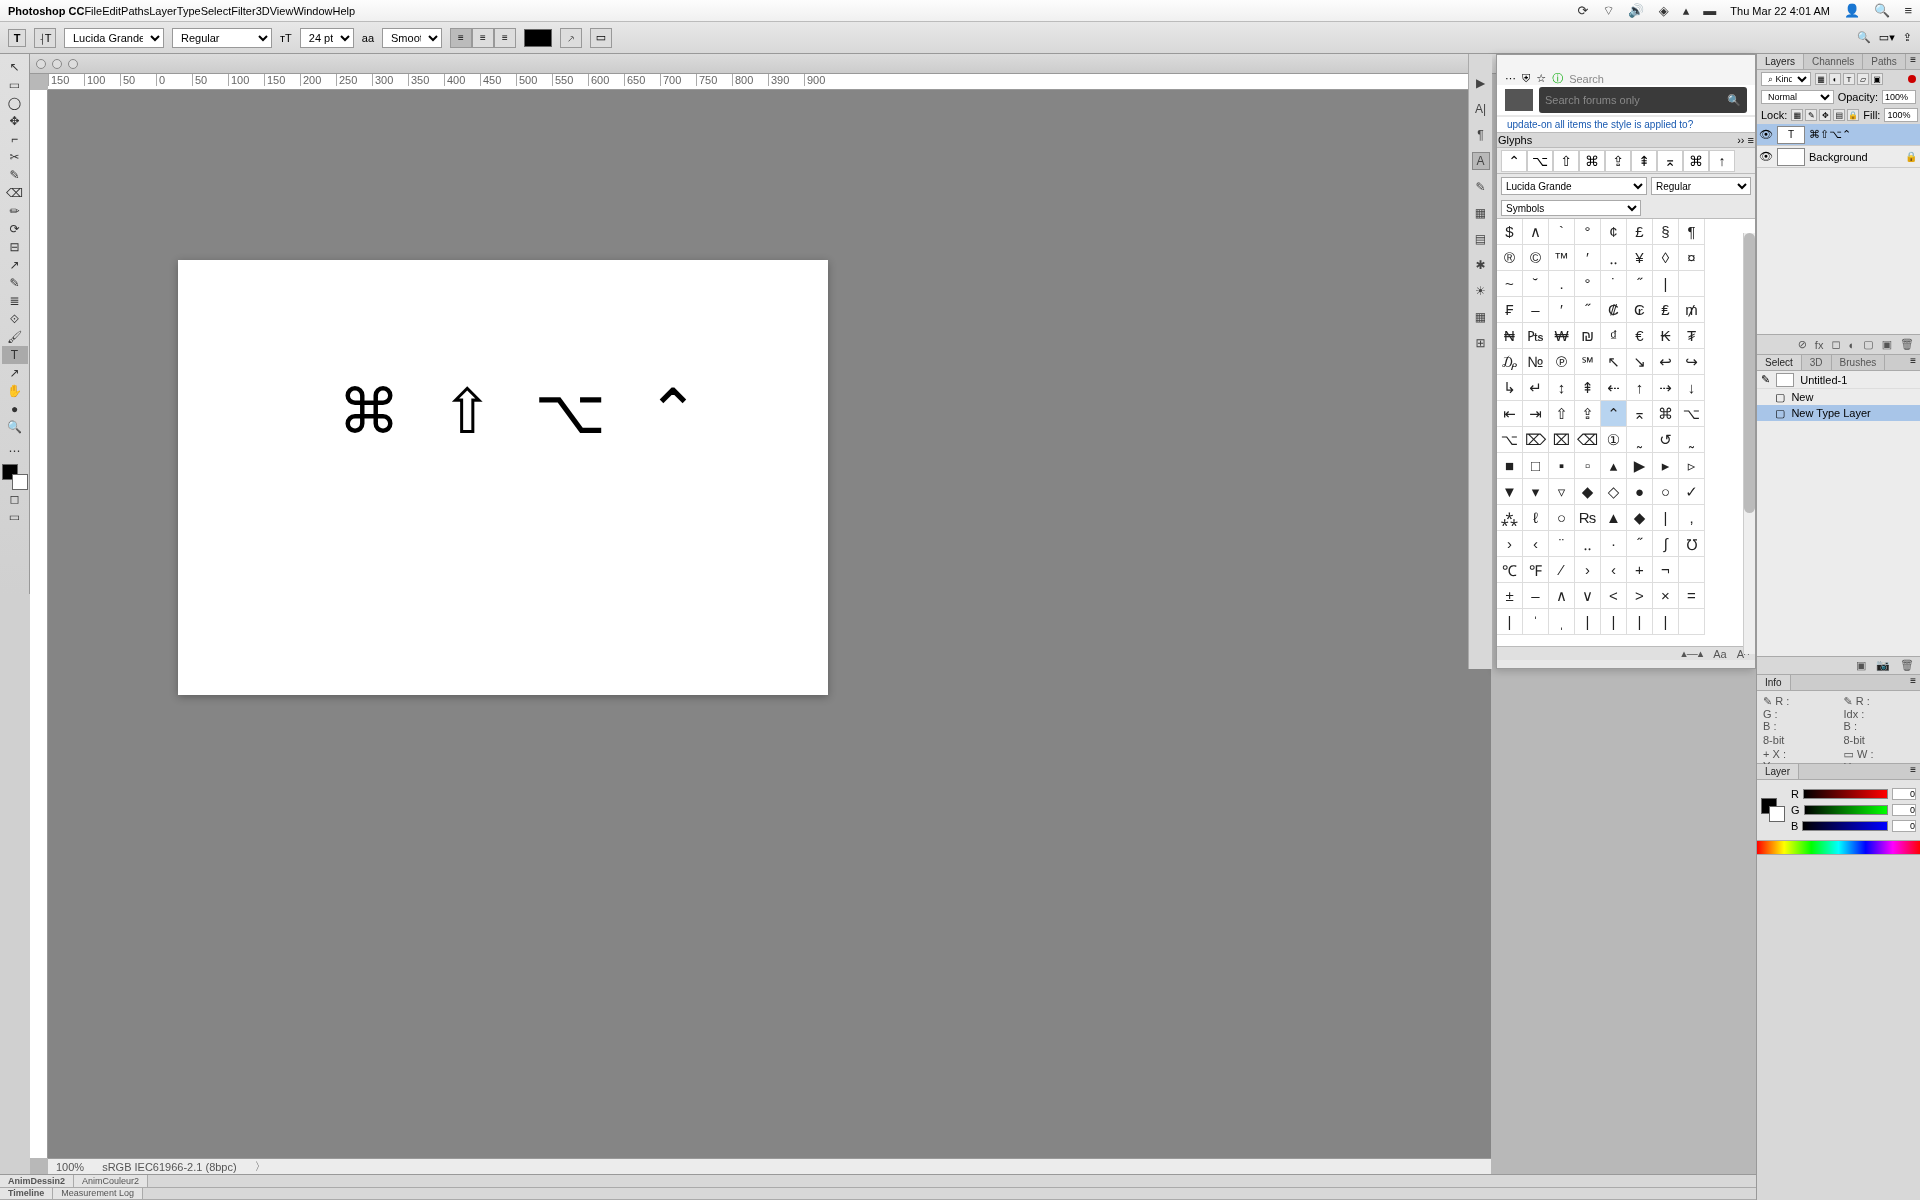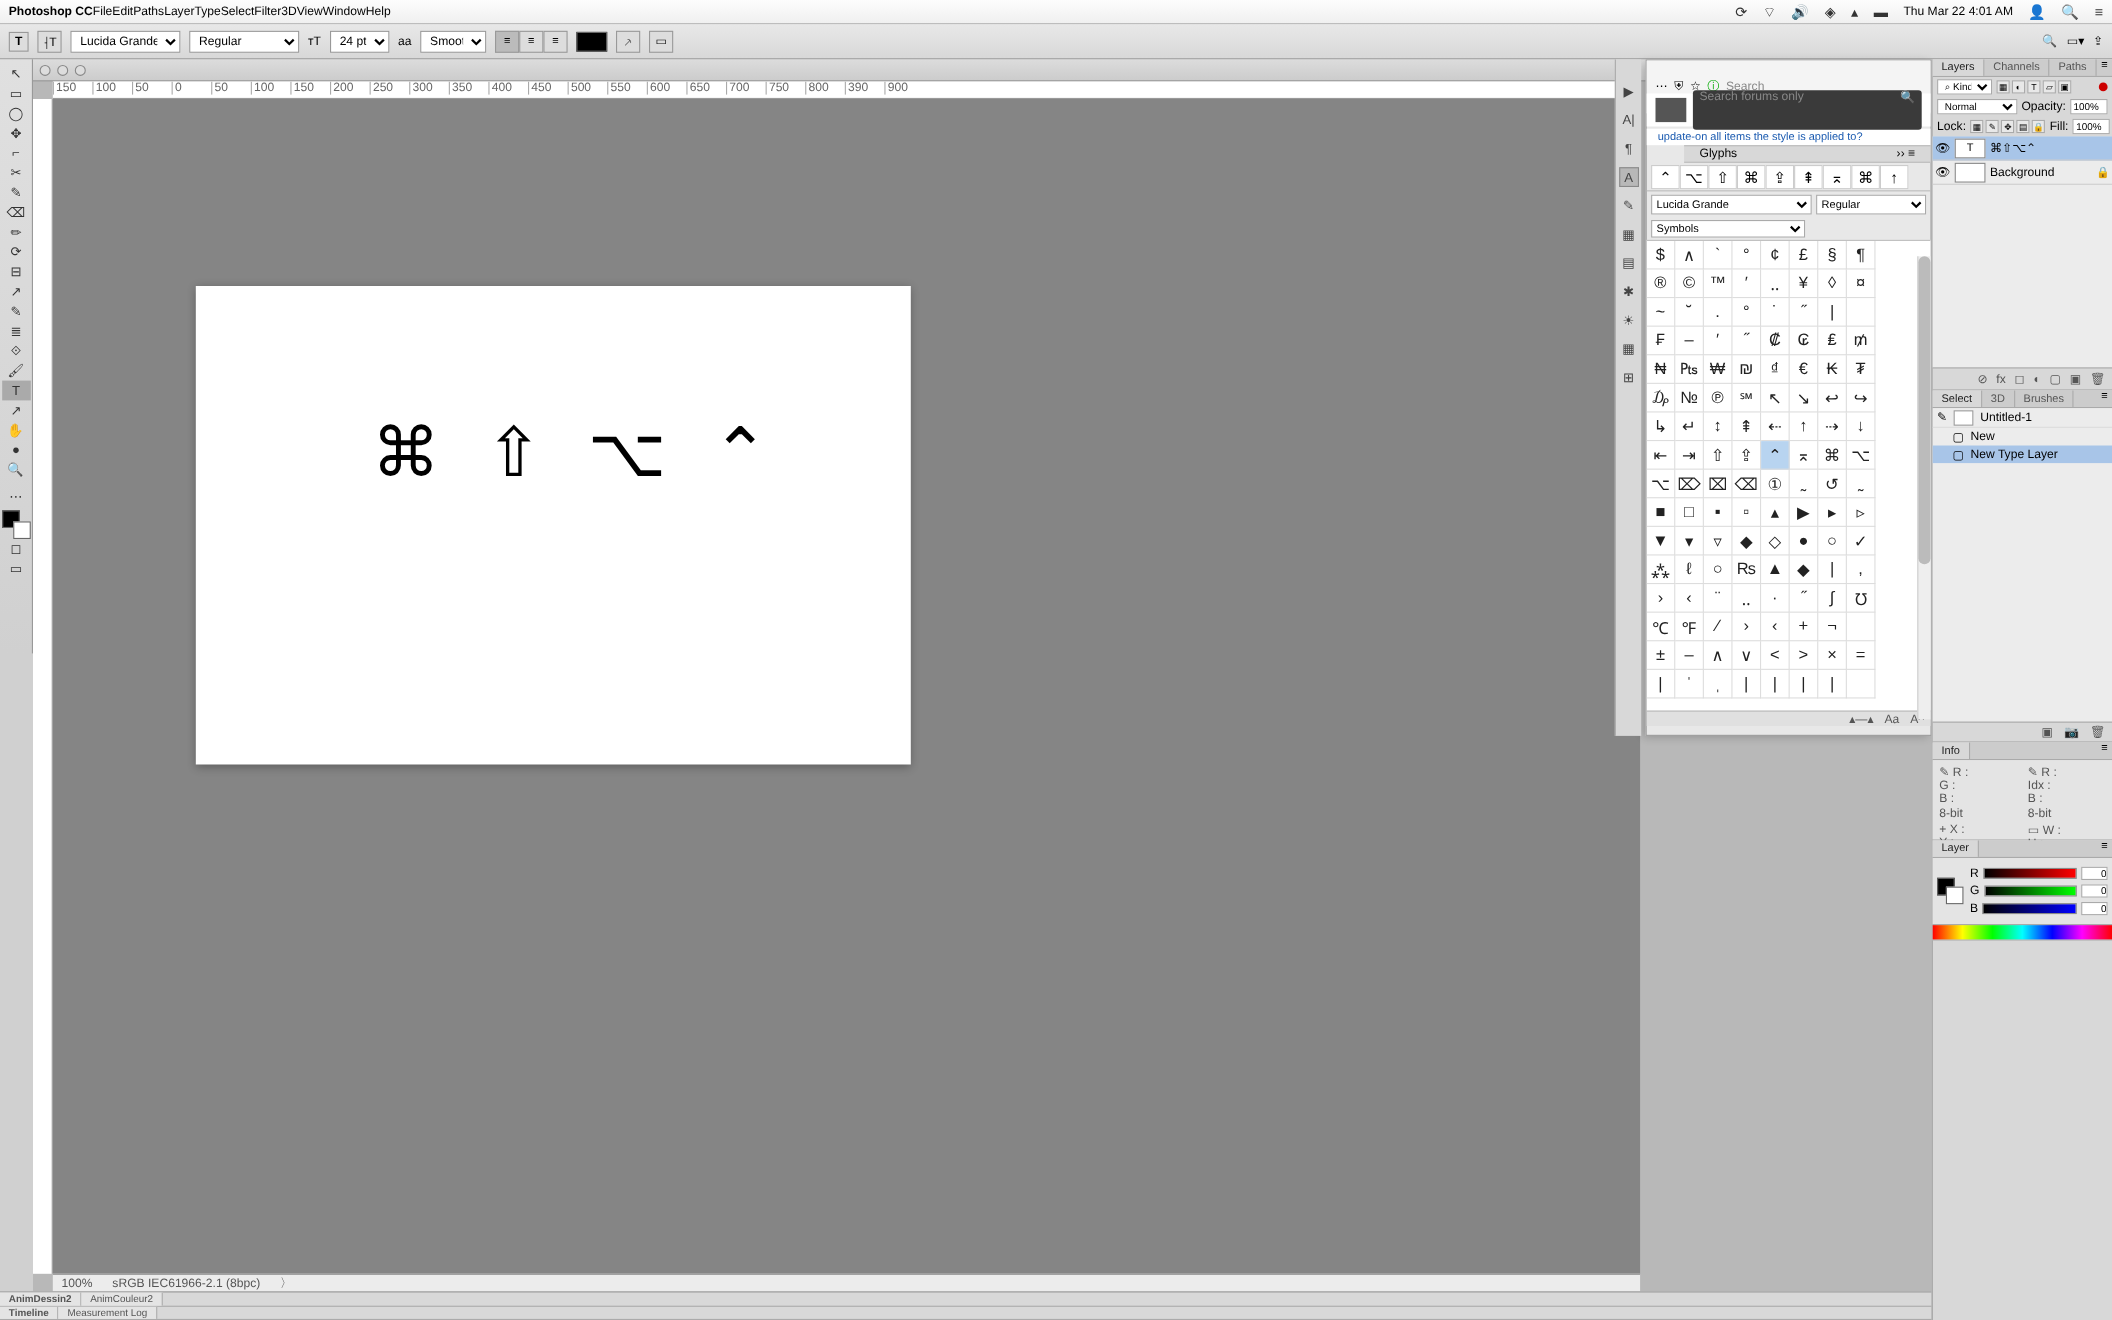--- a/index.html
+++ b/index.html
@@ -43,23 +43,23 @@
 .ruler-h span{display:inline-block;width:36px;border-left:1px solid #aaa;padding-left:2px;}
 .ruler-v { position:absolute; top:36px; left:0; width:18px; bottom:16px; background:#fff; border-right:1px solid #999; font-size:8px; color:#666; }
 .canvaswrap { position:absolute; top:36px; left:18px; right:265px; bottom:16px; background:#858585; overflow:hidden; }
 .canvas { position:absolute; left:130px; top:170px; width:650px; height:435px; background:#fff; box-shadow:0 2px 8px rgba(0,0,0,.3); }
 .canvas .txt { position:absolute; top:115px; left:160px; font-size:62px; font-family:"Lucida Grande",sans-serif; letter-spacing:12px; }
 .statusbar { position:absolute; bottom:0; left:18px; right:265px; height:16px; background:#ececec; border-top:1px solid #999; display:flex; align-items:center; gap:18px; padding:0 8px; font-size:10px; color:#555; }
 
 
 .glyphs { position:absolute; right:0; top:0; width:260px; height:615px; background:#e8e8e8; border:1px solid #999; box-shadow:-2px 2px 8px rgba(0,0,0,.2); }
 .glyphs .searchbar { height:48px; background:#f4f4f4; border-bottom:1px solid #ccc; display:flex; align-items:center; padding:0 8px; gap:6px; }
-.glyphs .searchbar .dark { flex:1; height:36px; background:#3a3a3a; border-radius:3px; display:flex; padding:0 6px; color:#888; position:relative; }
+.glyphs .searchbar .dark { flex:1; height:26px; background:#3a3a3a; border-radius:3px; display:flex; align-items:center; padding:0 6px; color:#888; position:relative; }
 .glyphs .link { font-size:10px; color:#1a5ab0; padding:2px 10px; background:#fff; }
-.glyphs .title { height:16px; background:#d8d8d8; border-top:1px solid #bbb; border-bottom:1px solid #bbb; padding:0 14px; font-size:10px; display:flex; align-items:center; justify-content:space-between;margin-left:34px; }
+.glyphs .title { height:16px; background:#d8d8d8; border-top:1px solid #bbb; border-bottom:1px solid #bbb; padding:0 1px; font-size:10px; display:flex; align-items:center; justify-content:space-between; }
 .glyphs .recent { height:26px; display:flex; align-items:center; gap:0; padding:0 4px; border-bottom:1px solid #bbb; }
 .glyphs .recent div{ width:26px;height:22px;border:1px solid #ccc;display:flex;align-items:center;justify-content:center;font-size:14px;background:#fff;}
 .glyphs .fontrow { display:flex; gap:4px; padding:3px 4px; }
 .glyphs .fontrow select { flex:1; height:18px; border:1px solid #aaa; background:#fff; font-size:10px; }
 .glyphs .fontrow select.small{flex:0 0 100px;}
 .glyphs .catrow { padding:2px 4px; }
 .glyphs .catrow select { width:140px; height:16px; border:1px solid #aaa; background:#fff; font-size:10px; }
 .glyphs .grid { height:428px; overflow-y:auto; background:#fff; border-top:1px solid #bbb; }
 .glyphs .grid .row { display:flex; }
 .glyphs .grid .cell { width:26px;height:26px;border-right:1px solid #ddd;border-bottom:1px solid #ddd;display:flex;align-items:center;justify-content:center;font-size:15px;font-family:"Lucida Grande",sans-serif;color:#222;cursor:pointer; }

